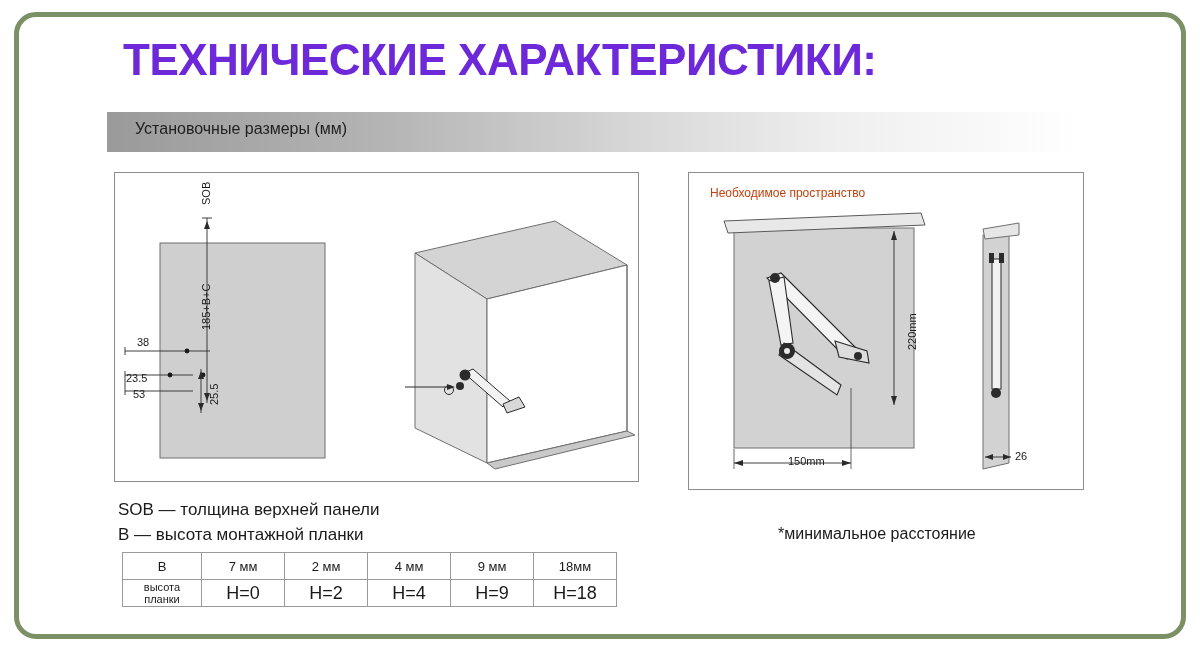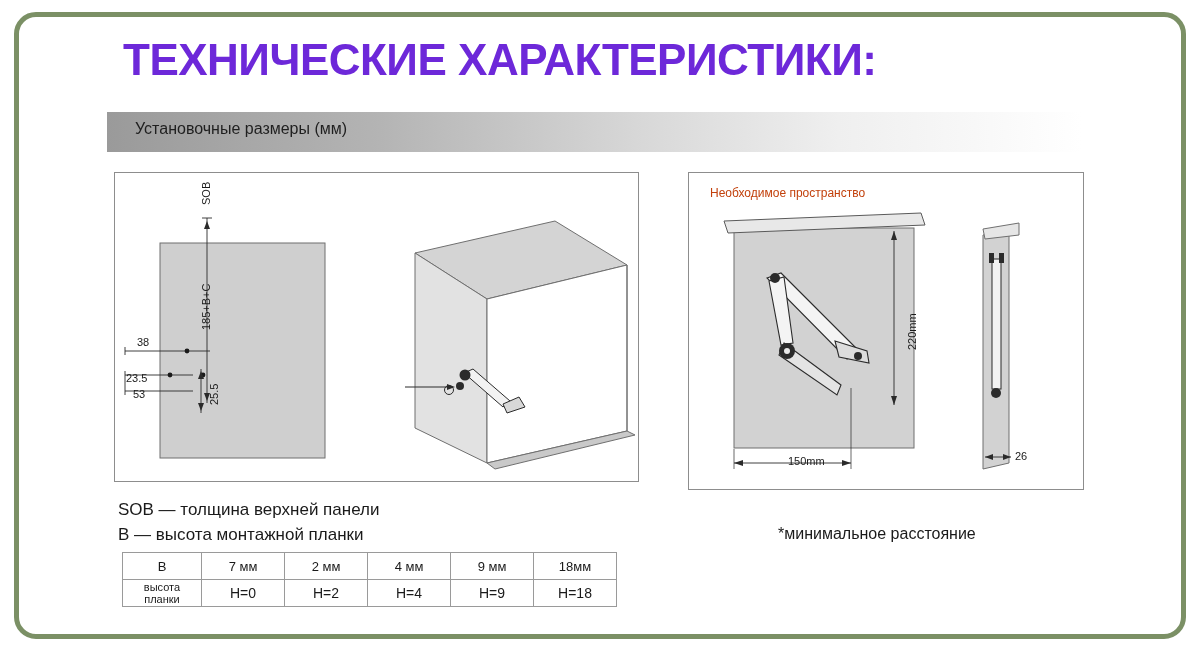--- a/index.html
+++ b/index.html
@@ -128,21 +128,21 @@
     left: 122px;
     top: 552px;
     border-collapse: collapse;
     font-family: "Liberation Sans", sans-serif;
   }
   table.spec td {
     border: 1px solid #araraa;
     border: 1px solid #9a9a9a;
     text-align: center;
     vertical-align: middle;
-    font-size: 14px;
+    font-size: 18px;
     color: #1a1a1a;
     height: 24px;
   }
   table.spec td.c0 { width: 76px; }
   table.spec td.cx { width: 80px; }
   table.spec tr.r0 td { font-size: 13px; }
   table.spec td.small {
     font-size: 11px;
     line-height: 12px;
     white-space: pre-line;

